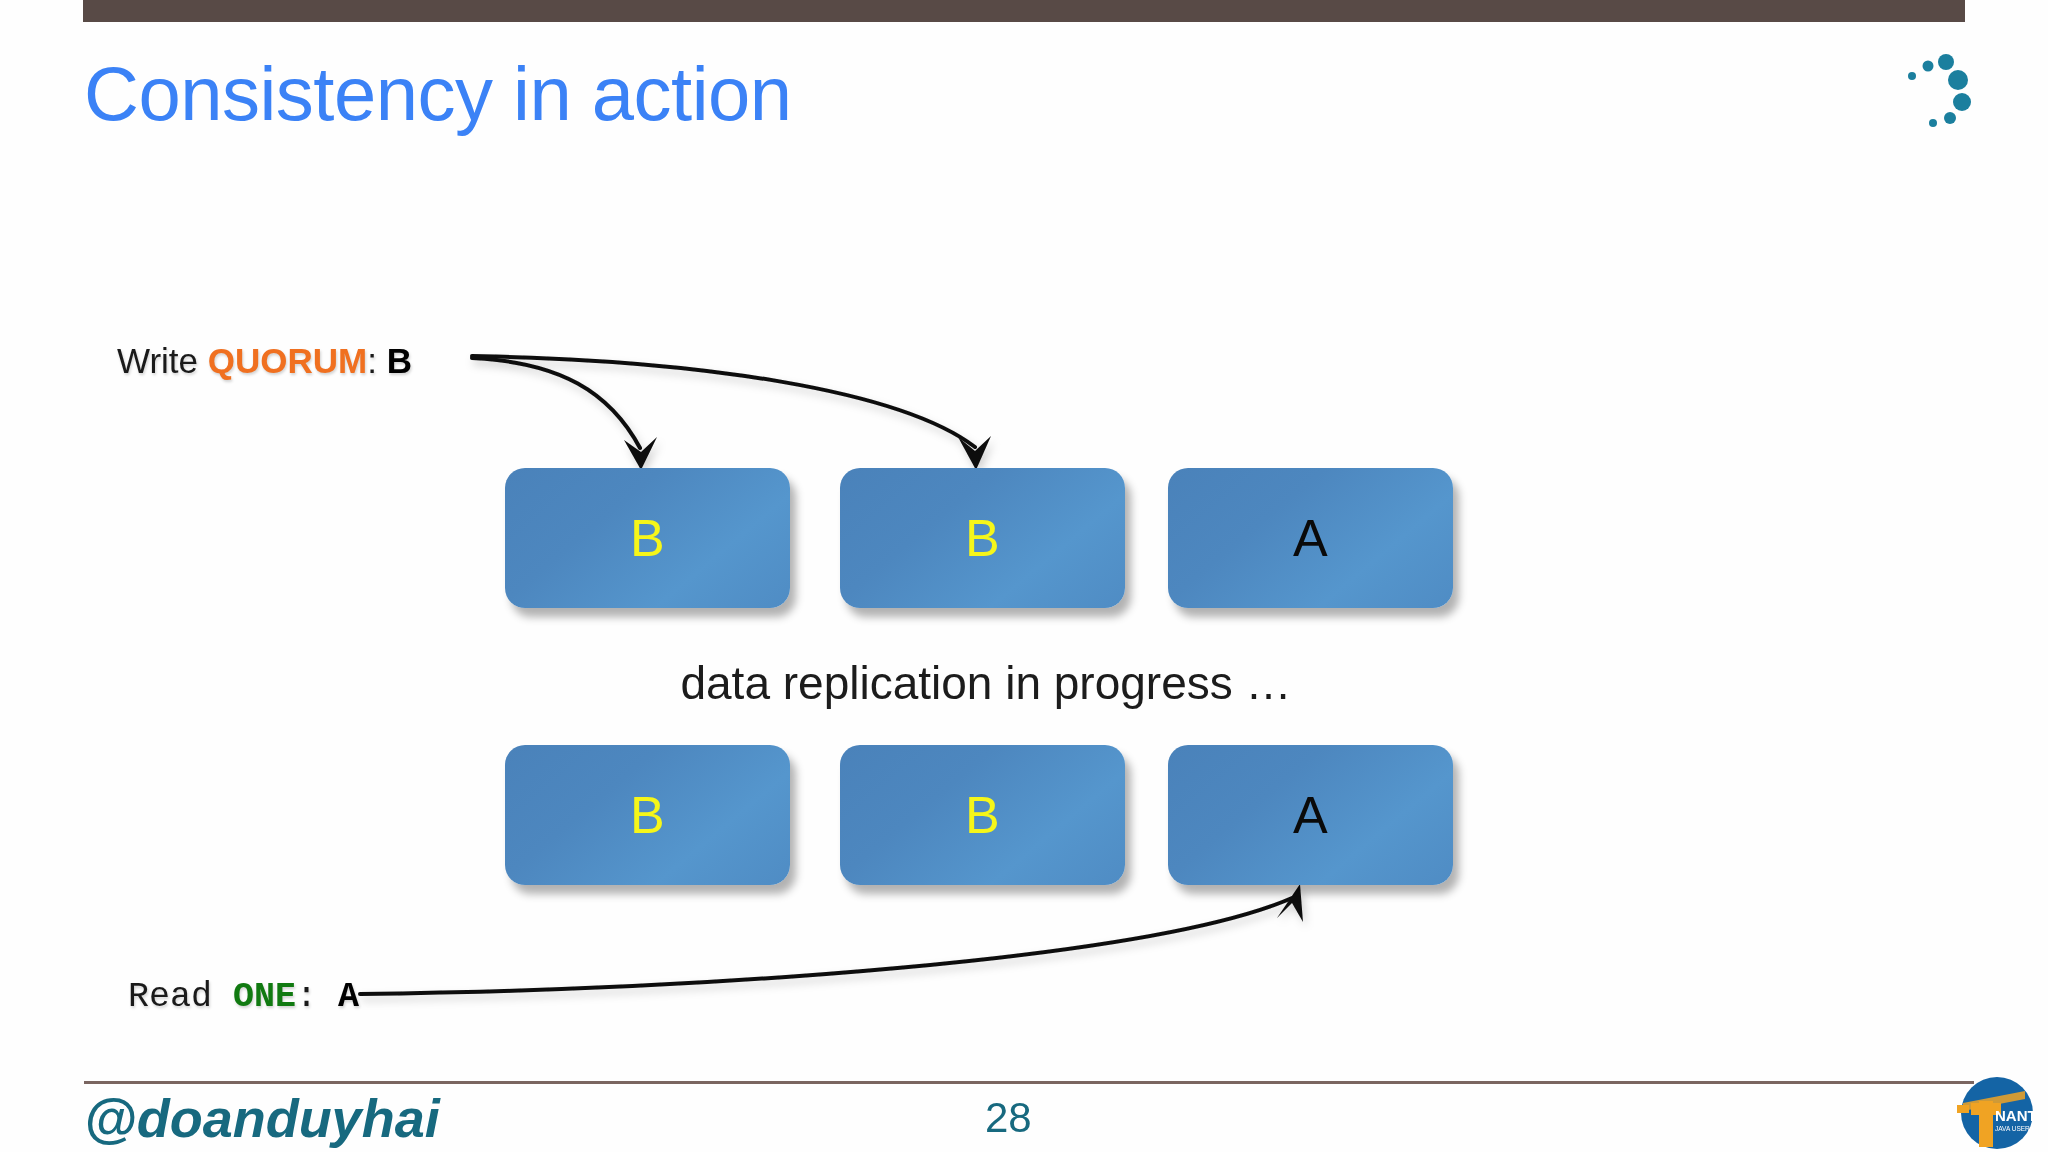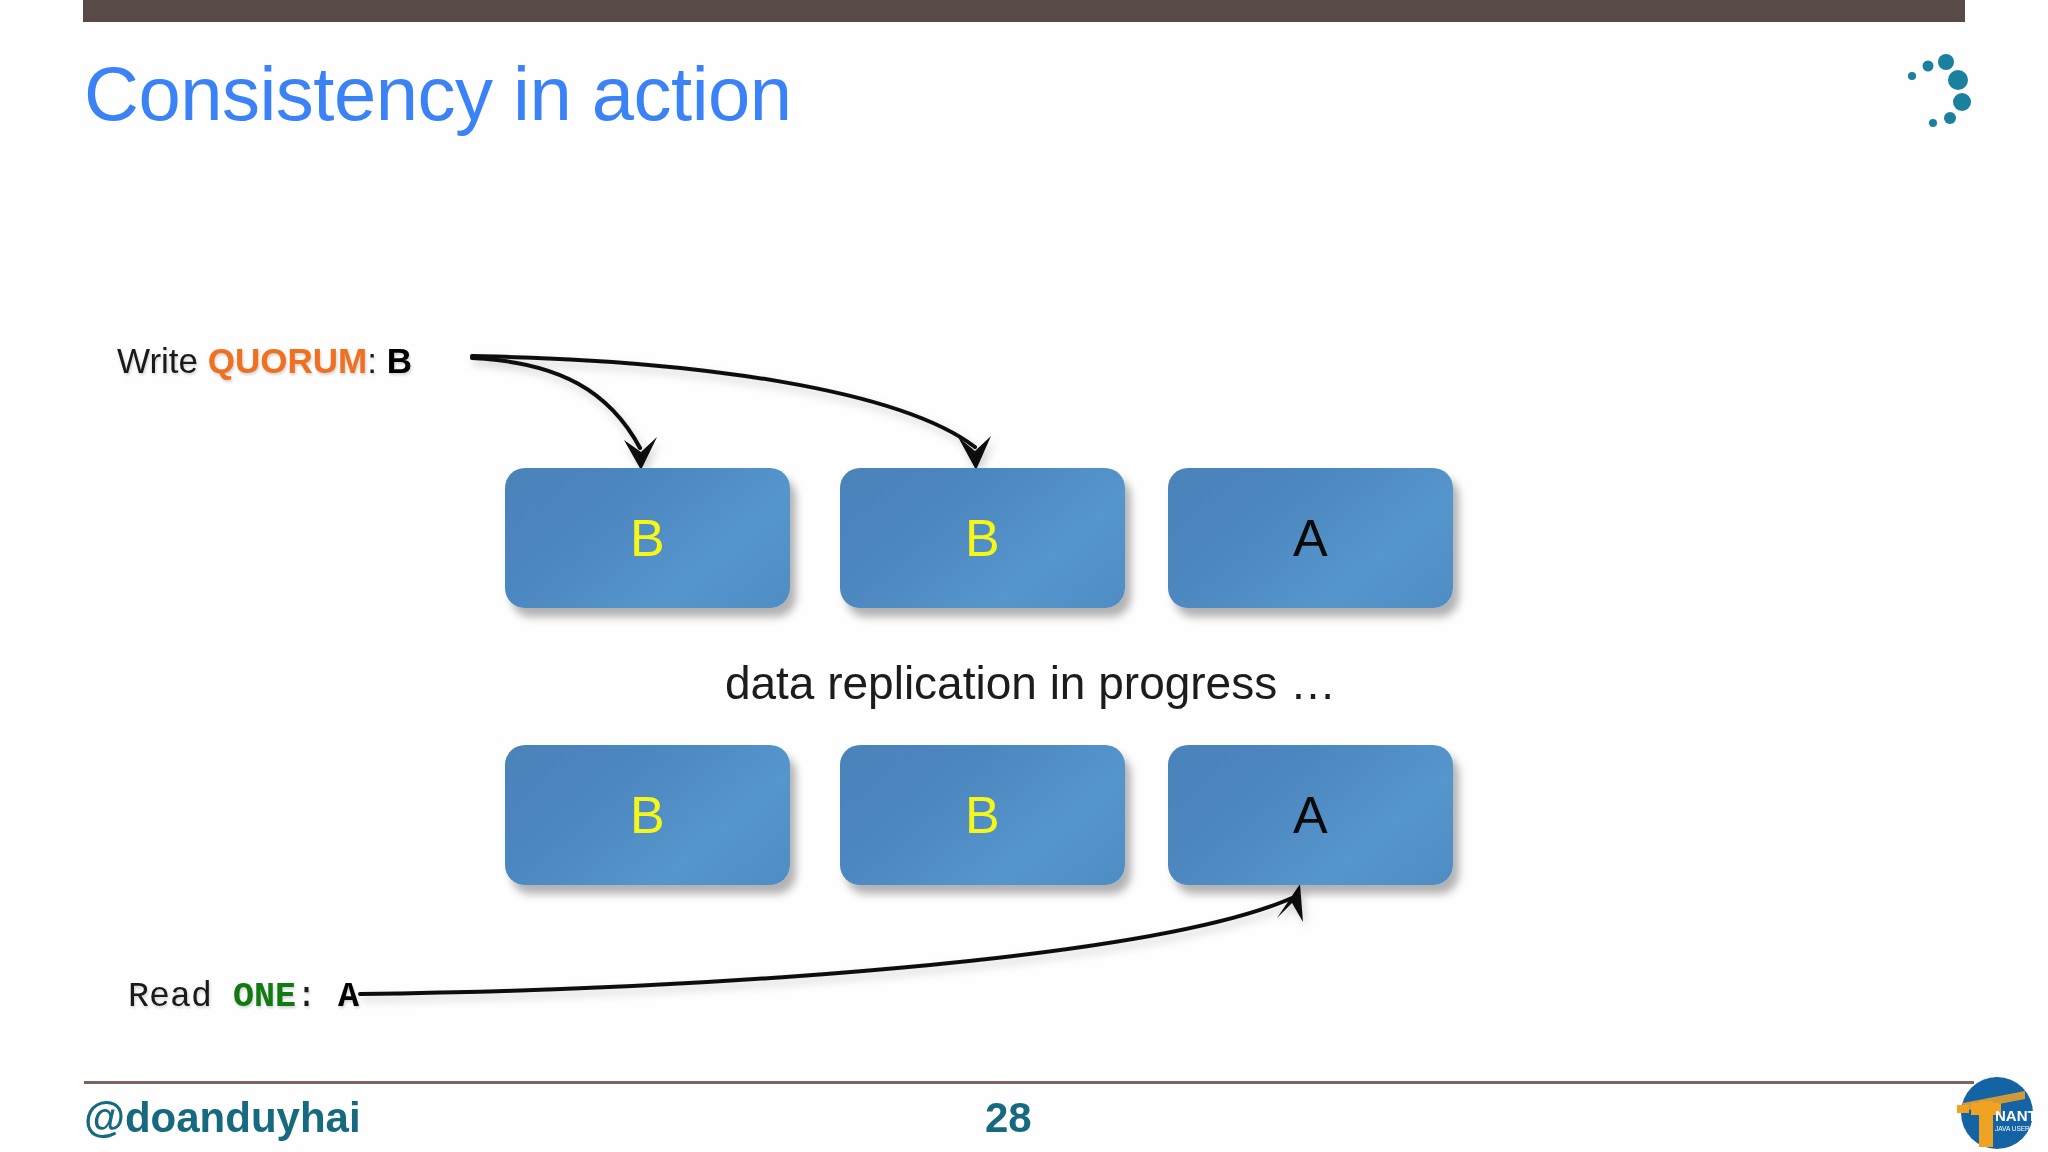--- a/index.html
+++ b/index.html
@@ -90,21 +90,21 @@
   
   .r2c1 { left: 505px; top: 745px; }
   .r2c2 { left: 840px; top: 745px; }
   .r2c3 { left: 1168px; top: 745px; }
 
   
   .caption {
     position: absolute;
     left: 636px; top: 655px;
     width: 700px;
-    text-align: right;
+    text-align: center;
     font-size: 46px;
     line-height: 56px;
     color: #1c1c1c;
     white-space: nowrap;
   }
 
   
   .arrows {
     position: absolute;
     left: 0; top: 0;
@@ -115,32 +115,33 @@
   
   .footer-rule {
     position: absolute;
     left: 84px; top: 1081px;
     width: 1890px; height: 3px;
     background: #7a6560;
   }
   .footer-handle {
     position: absolute;
     left: 84px; top: 1092px;
-    font-size: 42px;
+    font-size: 54px;
     line-height: 52px;
     font-weight: bold;
     color: #17697f;
     white-space: nowrap;
+    font-style: italic;
   }
   .footer-page {
     position: absolute;
     left: 985px; top: 1092px;
     font-size: 42px;
     line-height: 52px;
-    font-weight: bold;
+    font-weight: normal;
     color: #17697f;
   }
 
   
   .ds-logo {
     position: absolute;
     left: 1650px; top: 50px;
     width: 330px; height: 90px;
   }
   .ds-word {

